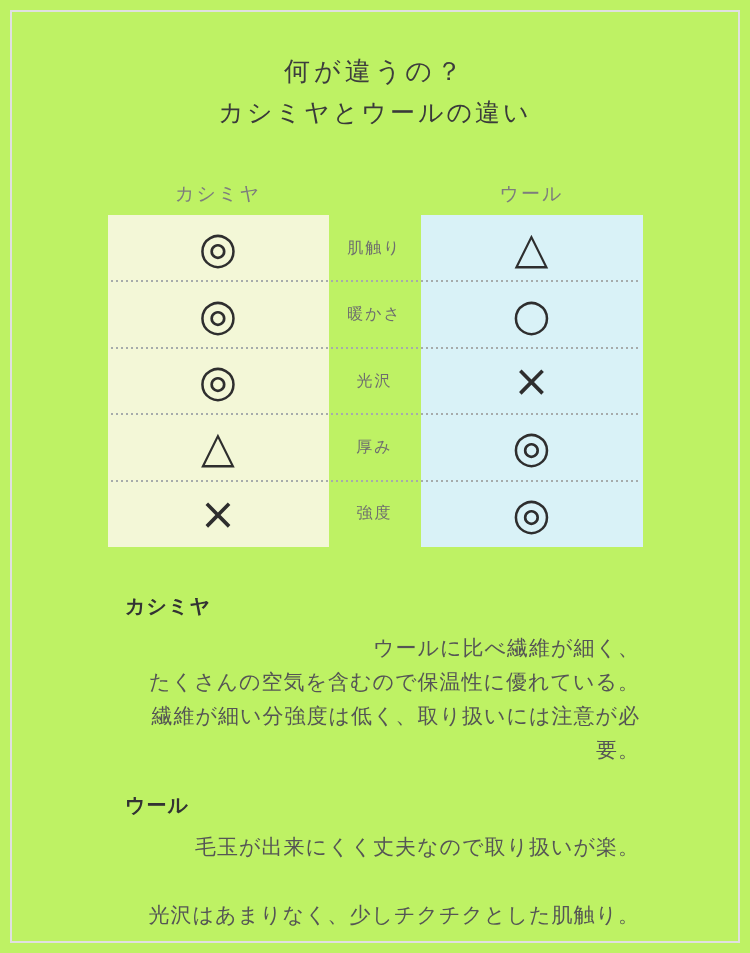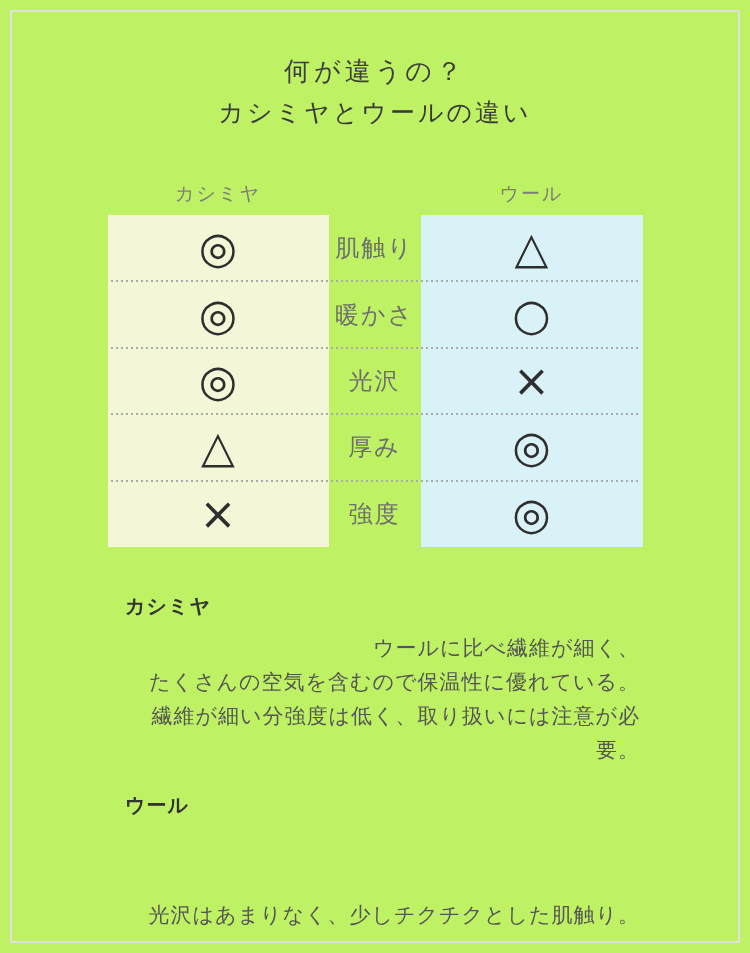--- a/index.html
+++ b/index.html
@@ -66,21 +66,21 @@
   .cell-cashmere { width: 221px; }
   .cell-attr     { width: 92px; }
   .cell-wool     { width: 222px; }
   .sym {
     font-size: 44px;
     line-height: 1;
     color: #2e2e2e;
     font-family: "DejaVu Sans", sans-serif;
   }
   .attr {
-    font-size: 24px;
+    font-size: 16px;
     letter-spacing: 2px;
     color: #6e6e6e;
   }
   .divider {
     position: absolute;
     left: 3px; right: 3px; bottom: -1px;
     height: 2px;
     background: repeating-linear-gradient(to right, #a6abab 0 2px, transparent 2px 5px);
   }
   .desc {
@@ -159,15 +159,15 @@
     </div>
   </div>
 
   <section class="desc desc-first">
     <h2 class="desc-heading">カシミヤ</h2>
     <p class="desc-text"><span>ウールに比べ繊維が細く、</span><br><span>たくさんの空気を含むので保温性に優れている。</span><br><span>繊維が細い分強度は低く、取り扱いには注意が必要。</span></p>
   </section>
 
   <section class="desc desc-second">
     <h2 class="desc-heading">ウール</h2>
-    <p class="desc-text"><br><br><span>光沢はあまりなく、少しチクチクとした肌触り。</span></p>
+    <p class="desc-text"><span>毛玉が出来にくく丈夫なので取り扱いが楽。</span><br><br><span>光沢はあまりなく、少しチクチクとした肌触り。</span></p>
   </section>
 </div>
 
 </body></html>

